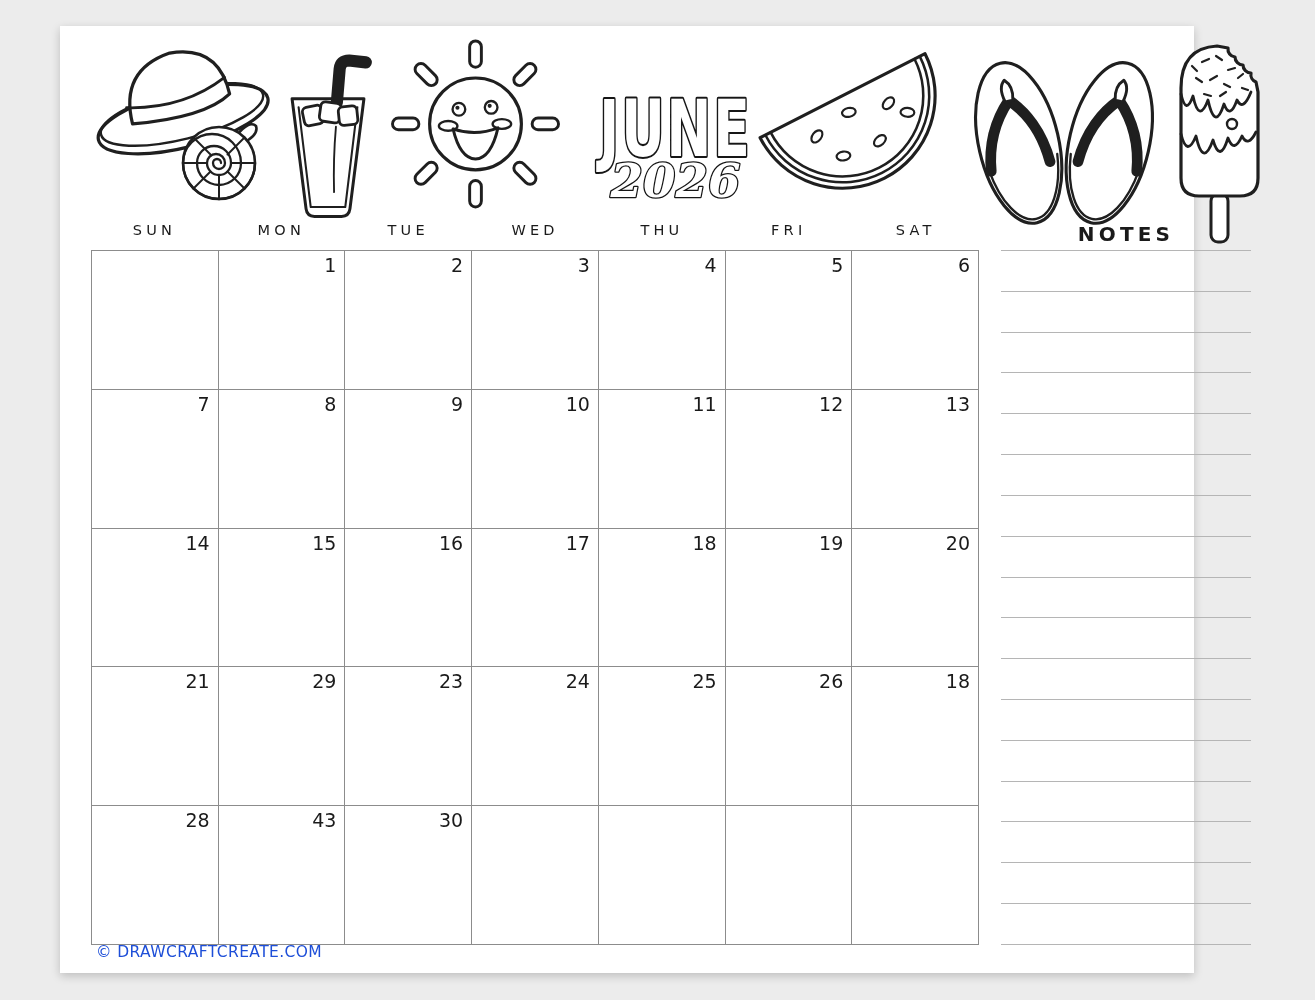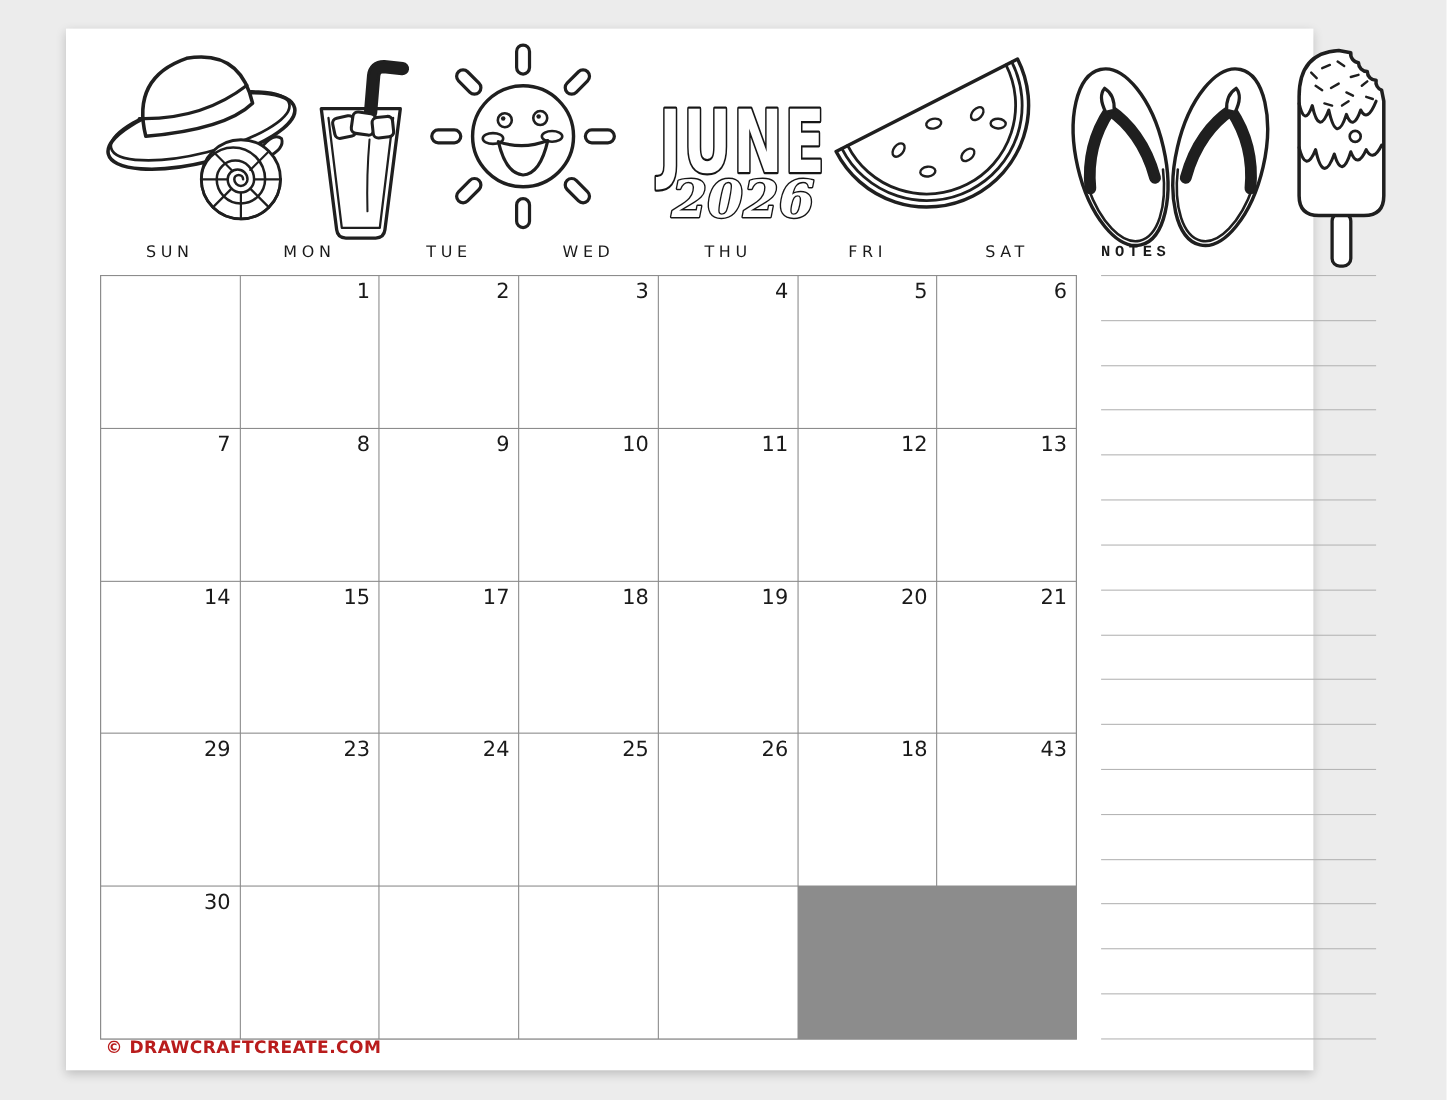--- a/index.html
+++ b/index.html
@@ -9,32 +9,32 @@
   *{margin:0;padding:0;box-sizing:border-box;}
   body{font-family:"DejaVu Sans","Liberation Sans",sans-serif;}
   .stage{position:relative;width:1315px;height:1000px;background:var(--background);overflow:hidden;}
   .paper{position:absolute;left:60px;top:26px;width:1134px;height:947px;background:var(--paper);
          box-shadow:0 3px 9px rgba(0,0,0,.20);}
   .art svg{position:absolute;overflow:visible;}
   .ln{stroke:var(--art-ink);fill:none;stroke-linecap:round;stroke-linejoin:round;}
   .fw{stroke:var(--art-ink);fill:#fff;stroke-linecap:round;stroke-linejoin:round;}
   .dayheaders{position:absolute;left:31px;top:196px;width:888px;display:flex;}
   .dayname{flex:1;text-align:center;font-size:14.5px;font-weight:400;letter-spacing:4.2px;color:var(--ink);}
-  .notes-header{position:absolute;left:941px;top:196px;width:250px;text-align:left;
-                font-size:14px;font-weight:600;letter-spacing:4.2px;color:var(--ink);font-family:Liberation Mono, monospace;}
+  .notes-header{position:absolute;left:941px;top:196px;width:250px;text-align:center;
+                font-size:20px;font-weight:600;letter-spacing:4.2px;color:var(--ink);}
   .grid{position:absolute;left:31px;top:224px;width:888px;height:695px;
         display:grid;grid-template-columns:repeat(7,1fr);grid-template-rows:repeat(5,1fr);
         gap:1px;background:var(--grid-line);border:1px solid var(--grid-line);}
   .cell{position:relative;background:var(--paper);}
   .date-num{position:absolute;top:3px;right:8px;font-size:19px;color:var(--ink);}
   .noteslines{position:absolute;left:941px;top:224px;width:250px;height:695px;
               display:flex;flex-direction:column;justify-content:space-between;}
   .nline{height:1px;background:var(--notes-line);}
-  .footer{position:absolute;left:36px;top:917px;font-size:15.5px;font-weight:700;
-          letter-spacing:.4px;color:#b91c1c;}
+  .footer{position:absolute;left:36px;top:917px;font-size:15.5px;font-weight:400;
+          letter-spacing:.4px;color:#1d4ed8;}
   .t-month{font-family:"DejaVu Sans",sans-serif;font-weight:bold;font-size:58px;letter-spacing:2px;
            fill:#fff;stroke:#161616;stroke-width:3px;paint-order:stroke;stroke-linejoin:round;}
   .t-year{font-family:"DejaVu Serif",serif;font-style:italic;font-weight:bold;font-size:48px;
           fill:#fff;stroke:#161616;stroke-width:2.6px;paint-order:stroke;stroke-linejoin:round;}
 </style>
 </head>
 <body>
 
 <div class="stage">
   <div class="paper">
@@ -231,20 +231,23 @@
         <div class="cell">
           <span class="date-num">13</span>
         </div>
         <div class="cell">
           <span class="date-num">14</span>
         </div>
         <div class="cell">
           <span class="date-num">15</span>
         </div>
         <div class="cell">
+          <span class="date-num">16</span>
+        </div>
+        <div class="cell">
           <span class="date-num">17</span>
         </div>
         <div class="cell">
           <span class="date-num">18</span>
         </div>
         <div class="cell">
           <span class="date-num">19</span>
         </div>
         <div class="cell">
           <span class="date-num">20</span>
@@ -262,20 +265,23 @@
           <span class="date-num">24</span>
         </div>
         <div class="cell">
           <span class="date-num">25</span>
         </div>
         <div class="cell">
           <span class="date-num">26</span>
         </div>
         <div class="cell">
           <span class="date-num">18</span>
+        </div>
+        <div class="cell">
+          <span class="date-num">28</span>
         </div>
         <div class="cell">
           <span class="date-num">43</span>
         </div>
         <div class="cell">
           <span class="date-num">30</span>
         </div>
         <div class="cell">
           <span class="date-num"></span>
         </div>

